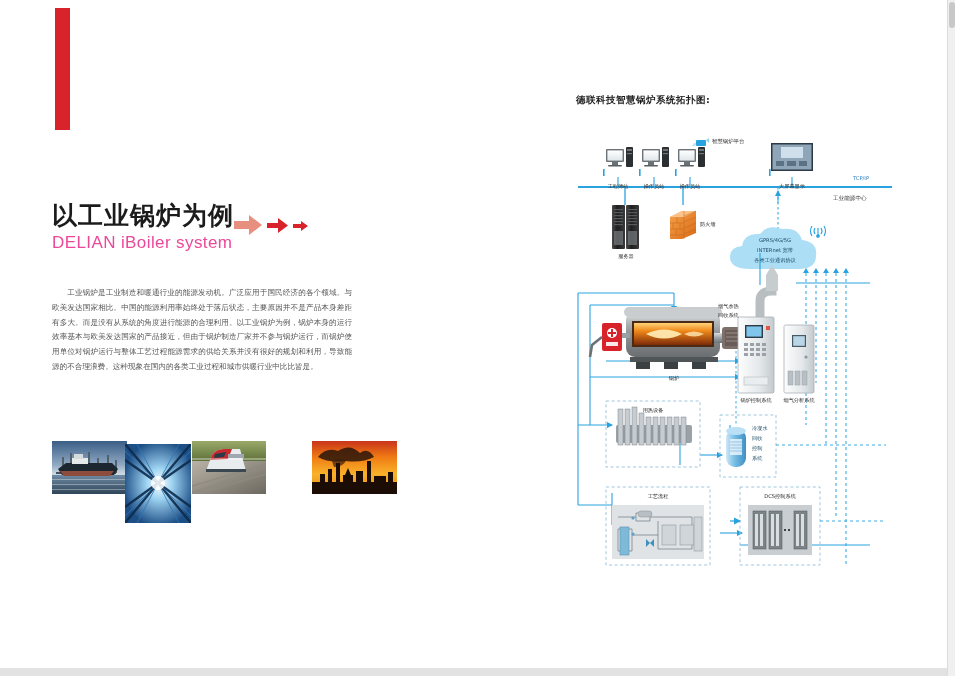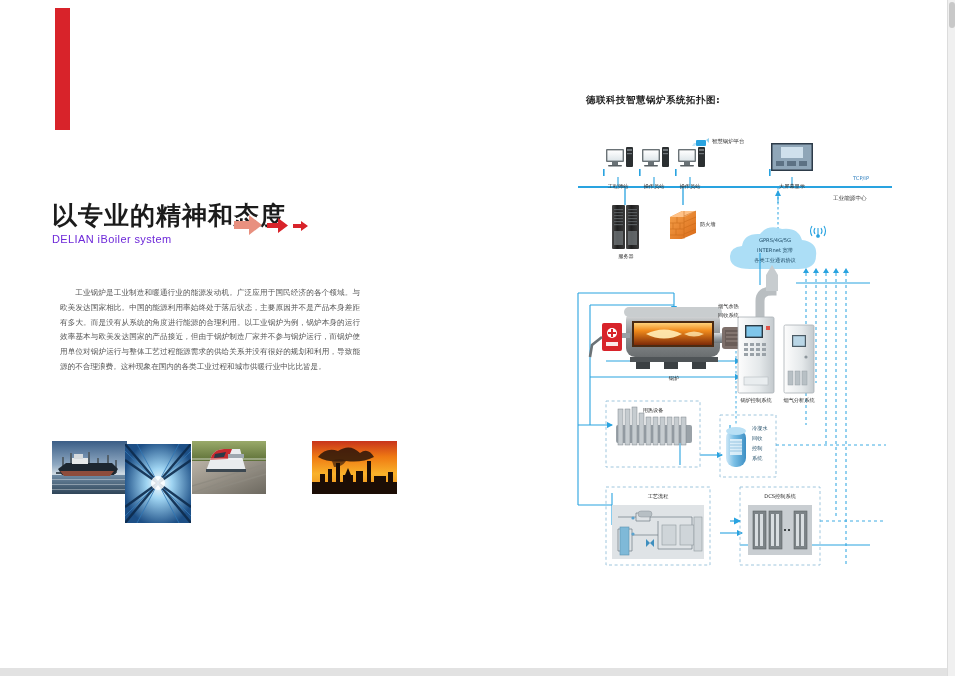--- a/index.html
+++ b/index.html
@@ -35,30 +35,30 @@
     background: #d8232a;
   }
 
   #title-block { position: absolute; left: 52px; top: 203px; width: 300px; }
   #title-cn {
     font-size: 25px; font-weight: 700; color: #1b1b1b;
     letter-spacing: 1px; line-height: 1.05;
     font-family: "DejaVu Sans", "Liberation Sans", sans-serif;
   }
   #title-en {
-    font-size: 11px; color: #6d28d9; margin-top: 4px; letter-spacing: .4px;
+    font-size: 17px; color: #ec4899; margin-top: 4px; letter-spacing: .4px;
     font-family: "Liberation Sans", sans-serif;
   }
   #title-arrows {
     position: absolute; left: 234px; top: 212px;
     width: 80px; height: 30px;
   }
 
   .para {
-    position: absolute; left: 60px; width: 300px;
+    position: absolute; left: 52px; width: 300px;
     font-size: 7.6px; line-height: 1.95; color: #555; text-align: justify;
     text-indent: 2em;
     font-family: "DejaVu Sans", "Liberation Sans", sans-serif;
   }
   #para1 { top: 286px; }
   #para2 { top: 374px; }
 
   
   #photos { position: absolute; left: 52px; top: 441px; width: 310px; height: 90px; }
   .photo { position: absolute; overflow: hidden; }
@@ -66,21 +66,20 @@
   #photo-bldg  { left: 73px;  top: 3px;  width: 66px; height: 79px; }
   #photo-train { left: 140px; top: 0px;  width: 74px; height: 53px; }
   #photo-smoke { left: 260px; top: 0px;  width: 85px; height: 53px; }
   .photo svg { display: block; width: 100%; height: 100%; }
 
   
   #diagram-title {
     position: absolute; left: 576px; top: 94px;
     font-size: 9.5px; font-weight: 700; color: #1d1d1d; letter-spacing: .5px;
     font-family: "DejaVu Sans", "Liberation Sans", sans-serif;
-    margin-left: 10px;
   }
 
   #topology { position: absolute; left: 570px; top: 125px; width: 330px; height: 450px; }
   #topology svg { display: block; }
 
   
   .dlabel {
     position: absolute; font-size: 5.2px; color: #2a2a2a; white-space: nowrap;
     font-family: "DejaVu Sans", "Liberation Sans", sans-serif;
     line-height: 1.35;
@@ -89,21 +88,21 @@
   .dlabel.ctr { text-align: center; transform: translateX(-50%); }
 </style>
 </head>
 <body>
 
 <div id="page">
 
   <div id="redbar"></div>
 
   <div id="title-block">
-    <div id="title-cn">以专业的精神和态度</div>
+    <div id="title-cn">以工业锅炉为例</div>
     <div id="title-en">DELIAN iBoiler system</div>
   </div>
 
   <div id="title-arrows">
     <svg viewBox="0 0 80 30" width="80" height="30" aria-hidden="true">
       <g>
         <path d="M0 9 h15 V3 l13 10 -13 10 V17 H0 Z" fill="#e8907f"></path>
       </g>
       <g>
         <path d="M33 11 h11 V6 l10 7.5 -10 7.5 V16 H33 Z" fill="#d8232a"></path>

